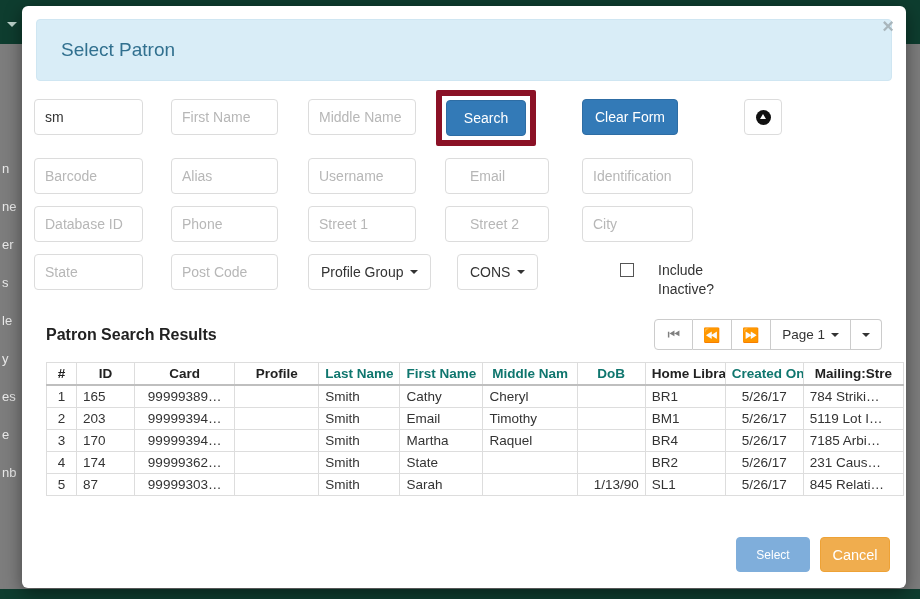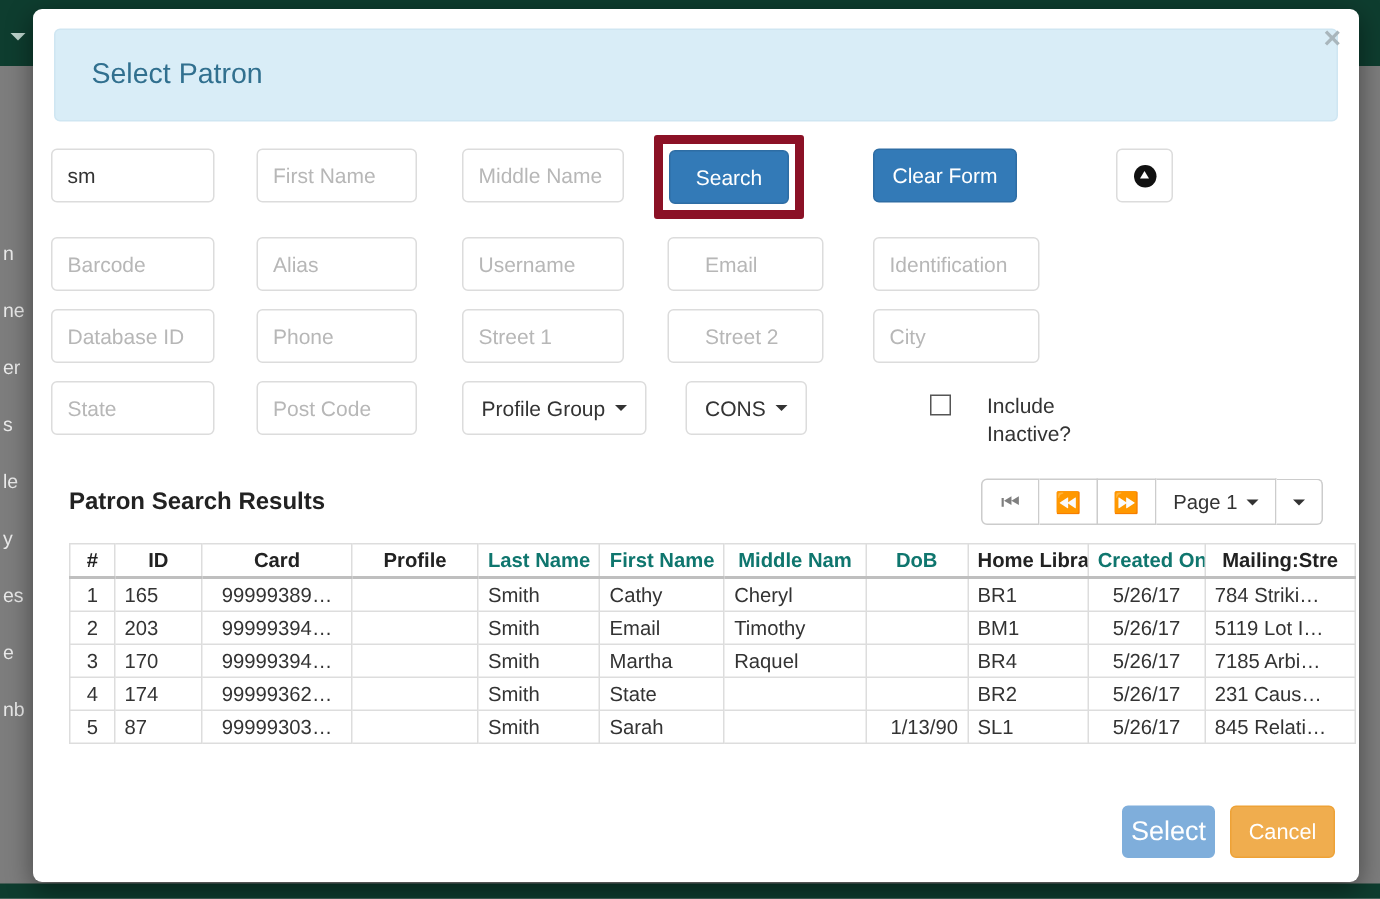--- a/index.html
+++ b/index.html
@@ -235,21 +235,21 @@
   .t-home { width: 80px; }
   .t-created { width: 78px; text-align: center; }
   .t-mail { width: 100px; }
 
   .modal-footer {
     position: absolute; right: 16px; bottom: 16px;
     display: flex; gap: 10px;
   }
   .btn-select {
     background: #7faedb; border: 1px solid #7faedb; color: #fff;
-    height: 35px; width: 62px; font-size: 18px; border-radius: 4px; margin-left: 45px;
+    height: 35px; width: 74px; font-size: 12px; border-radius: 4px; margin-left: 45px;
   }
   .btn-cancel {
     background: #f0ad4e; border: 1px solid #eea236; color: #fff;
     height: 35px; width: 70px; font-size: 14.5px; border-radius: 4px;
   }
 </style>
 </head>
 <body>
 
 <div id="backdrop">

